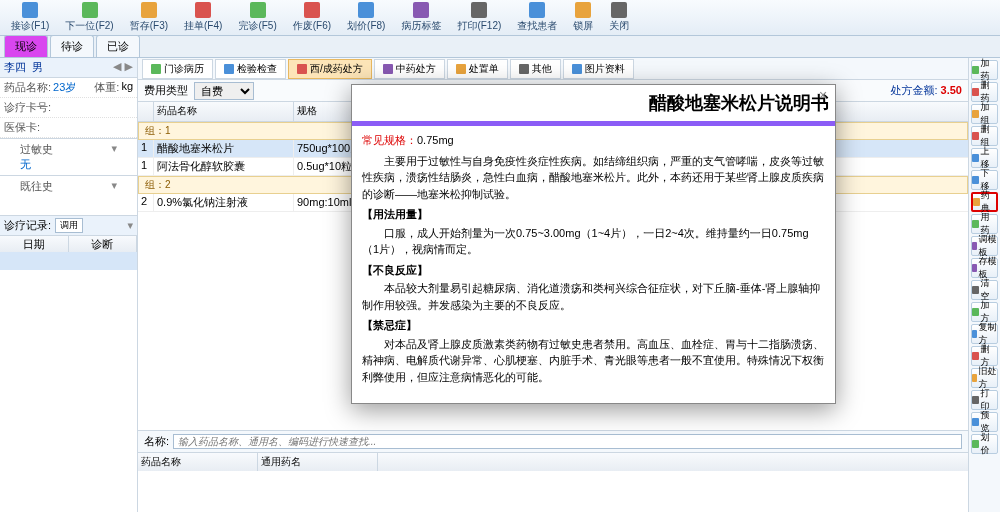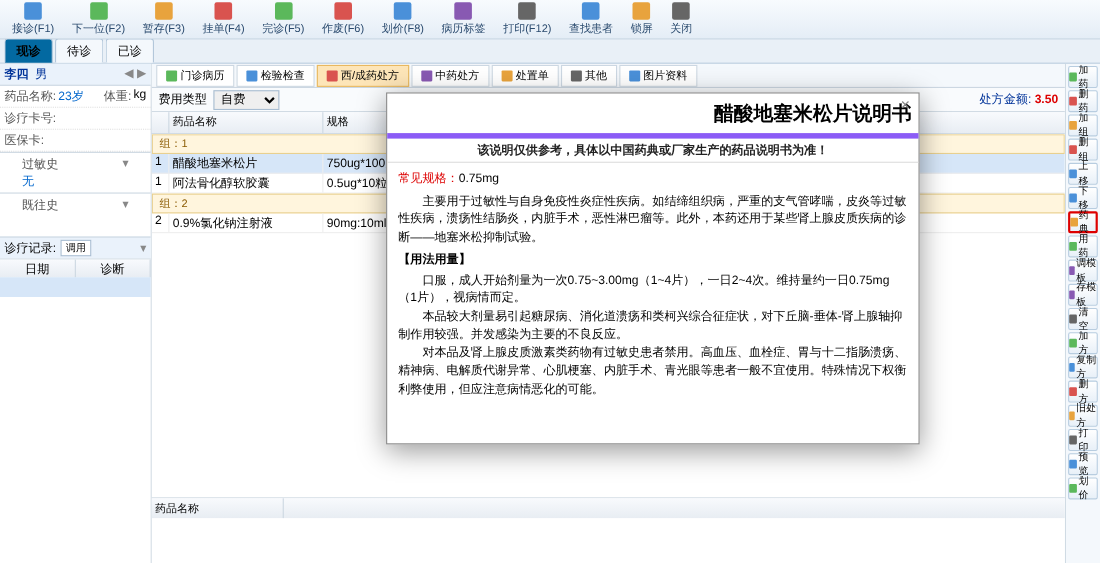--- a/index.html
+++ b/index.html
@@ -3,25 +3,25 @@
 <meta charset="utf-8">
 <style>
 *{box-sizing:border-box;margin:0;padding:0;font-family:"Microsoft YaHei","SimSun",sans-serif;font-size:11px}
 body{background:#fff;overflow:hidden;width:1000px;height:512px;position:relative}
 .toolbar{height:36px;background:linear-gradient(#f8fbfe,#e4edf6);border-bottom:1px solid #b3c7da;display:flex;align-items:center;padding:0 4px;gap:2px}
 .tb-btn{display:flex;flex-direction:column;align-items:center;padding:2px 6px;cursor:pointer;border:1px solid transparent;border-radius:3px}
 .tb-ico{width:16px;height:16px;border-radius:2px}
 .tb-lbl{font-size:10px;color:#2a4a6e;margin-top:1px}
 .tabs{height:22px;background:#e9f0f7;border-bottom:1px solid #b3c7da;display:flex;align-items:flex-end;padding-left:4px}
 .tab{padding:3px 10px;border:1px solid #b3c7da;border-bottom:none;background:#f4f8fc;margin-right:2px;border-radius:3px 3px 0 0;cursor:pointer;font-size:11px}
-.tab.active{background:#0369a1;font-weight:bold}
+.tab.active{background:#d946ef;font-weight:normal}
 .main{display:flex;height:454px}
 .left-panel{width:138px;border-right:1px solid #ccd7e2;background:#fff;display:flex;flex-direction:column}
 .pat-bar{background:#eaf2fb;border-bottom:1px solid #ccd7e2;padding:2px 4px;display:flex;gap:6px;font-size:11px}
-.pat-name{color:#003399;font-weight:bold}
+.pat-name{color:#003399;font-weight:normal}
 .pat-sex{color:#003399}
 .pat-row{padding:2px 4px;font-size:10px;display:flex;gap:2px;border-bottom:1px dotted #e0e0e0}
 .pat-lbl{color:#555}
 .pat-val{color:#0066cc}
 .center{flex:1;display:flex;flex-direction:column;position:relative}
 .sub-tabs{height:22px;background:#f4f8fc;border-bottom:1px solid #ccd7e2;display:flex;align-items:center;padding-left:4px;gap:2px}
 .stab{padding:2px 8px;border:1px solid #ccd7e2;background:#fff;cursor:pointer;font-size:10px;display:flex;align-items:center;gap:3px}
 .stab.active{background:#fde5b8;border-color:#e8b860}
 .stab-ico{width:10px;height:10px;border-radius:1px}
 .fee-bar{height:22px;background:#f9fbfd;border-bottom:1px solid #ccd7e2;display:flex;align-items:center;padding:0 6px;gap:6px;font-size:11px}
@@ -199,23 +199,28 @@
         </div>
         <div class="grp">组：2</div>
         <div class="grow">
           <div class="gc" style="width:16px">2</div>
           <div class="gc" style="width:140px">0.9%氯化钠注射液</div>
           <div class="gc" style="width:90px">90mg:10ml/支</div>
           <div class="gc" style="width:40px">1</div>
           <div class="gc" style="width:20px">支</div>
         </div>
       </div>
+    <div class="name-bar">
+      <span>名称:</span>
+      <input class="name-input" placeholder="输入药品名称、通用名、编码进行快速查找..." style="">
+    </div>
     <div class="btm-grid">
       <div class="btm-head">
           <div class="gh" style="width:120px">药品名称</div>
+          <div class="gh" style="width:120px">通用药名</div>
         </div>
     </div>
   </div>
 
   <div class="right-bar" id="rbar">
       <div class="rb-btn"><span style="width:8px;height:8px;background:#5bb85b;border-radius:1px"></span>加药</div>
       <div class="rb-btn"><span style="width:8px;height:8px;background:#d9534f;border-radius:1px"></span>删药</div>
       <div class="rb-btn"><span style="width:8px;height:8px;background:#e8a33d;border-radius:1px"></span>加组</div>
       <div class="rb-btn"><span style="width:8px;height:8px;background:#d9534f;border-radius:1px"></span>删组</div>
       <div class="rb-btn"><span style="width:8px;height:8px;background:#4a90d9;border-radius:1px"></span>上移</div>
@@ -231,27 +236,28 @@
       <div class="rb-btn"><span style="width:8px;height:8px;background:#e8a33d;border-radius:1px"></span>旧处方</div>
       <div class="rb-btn"><span style="width:8px;height:8px;background:#666;border-radius:1px"></span>打印</div>
       <div class="rb-btn"><span style="width:8px;height:8px;background:#4a90d9;border-radius:1px"></span>预览</div>
       <div class="rb-btn"><span style="width:8px;height:8px;background:#5bb85b;border-radius:1px"></span>划价</div>
     </div>
 </div>
 
 <div class="modal">
   <div class="modal-close">✕</div>
   <div class="modal-title">醋酸地塞米松片说明书</div>
-  <div class="modal-sub">该说明仅供参考，具体以中国药典或厂家生产的药品说明书为准！</div>
   <div class="modal-body">
     <div><span class="spec-lbl">常见规格：</span><span>0.75mg</span></div>
-    <div style="text-indent:2em;margin-top:4px">主要用于过敏性与自身免疫性炎症性疾病。如结缔组织病，严重的支气管哮喘，皮炎等过敏性疾病，溃疡性结肠炎，内脏手术，恶性淋巴瘤等。此外，本药还用于某些肾上腺皮质疾病的诊断——地塞米松抑制试验。</div>
+    <div style="text-indent:2em;margin-top:4px">主要用于过敏性与自身免疫性炎症性疾病。如结缔组织病，严重的支气管哮喘，皮炎等过敏性疾病，溃疡性结肠炎，急性白血病，醋酸地塞米松片。此外，本药还用于某些肾上腺皮质疾病的诊断——地塞米松抑制试验。</div>
     <div class="sect">【用法用量】</div>
     <div style="text-indent:2em">口服，成人开始剂量为一次0.75~3.00mg（1~4片），一日2~4次。维持量约一日0.75mg（1片），视病情而定。</div>
+    <div class="sect">【不良反应】</div>
     <div style="text-indent:2em">本品较大剂量易引起糖尿病、消化道溃疡和类柯兴综合征症状，对下丘脑-垂体-肾上腺轴抑制作用较强。并发感染为主要的不良反应。</div>
+    <div class="sect">【禁忌症】</div>
     <div style="text-indent:2em">对本品及肾上腺皮质激素类药物有过敏史患者禁用。高血压、血栓症、胃与十二指肠溃疡、精神病、电解质代谢异常、心肌梗塞、内脏手术、青光眼等患者一般不宜使用。特殊情况下权衡利弊使用，但应注意病情恶化的可能。</div>
 
   </div>
 </div>
 
 <div class="anno">
   
   
   
 </div>

